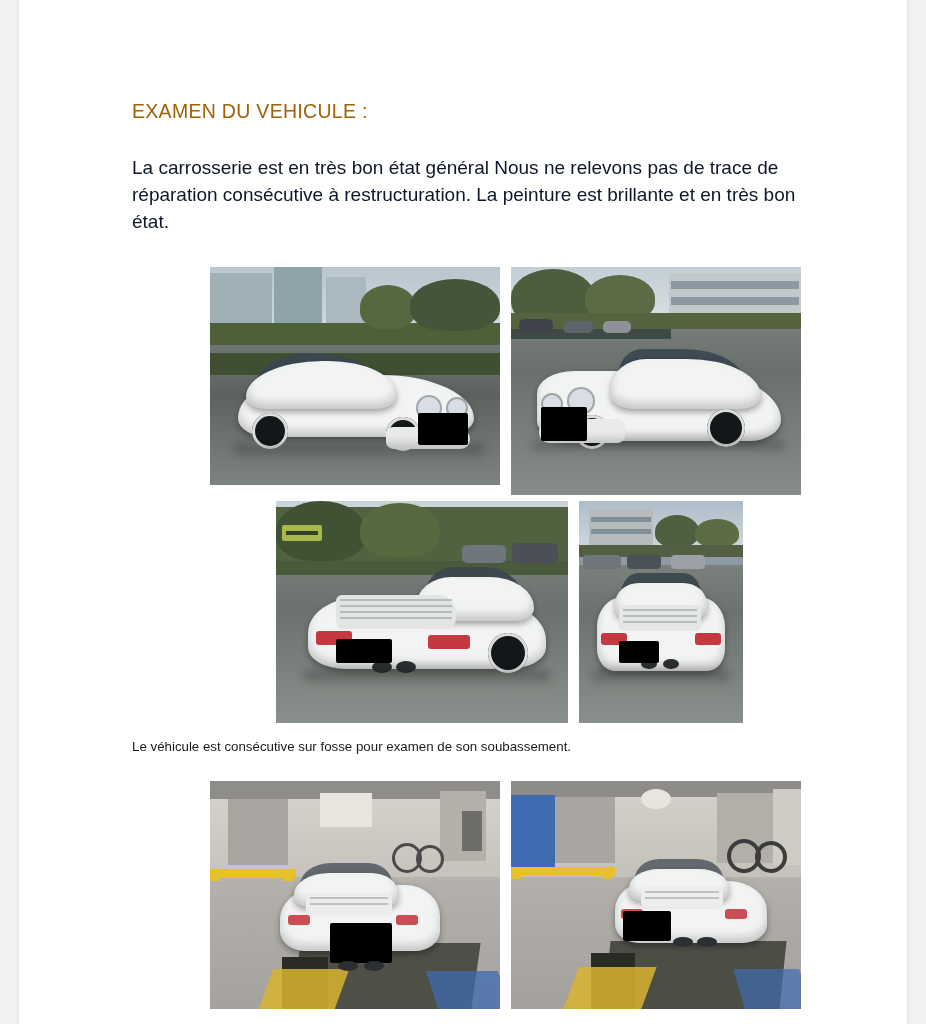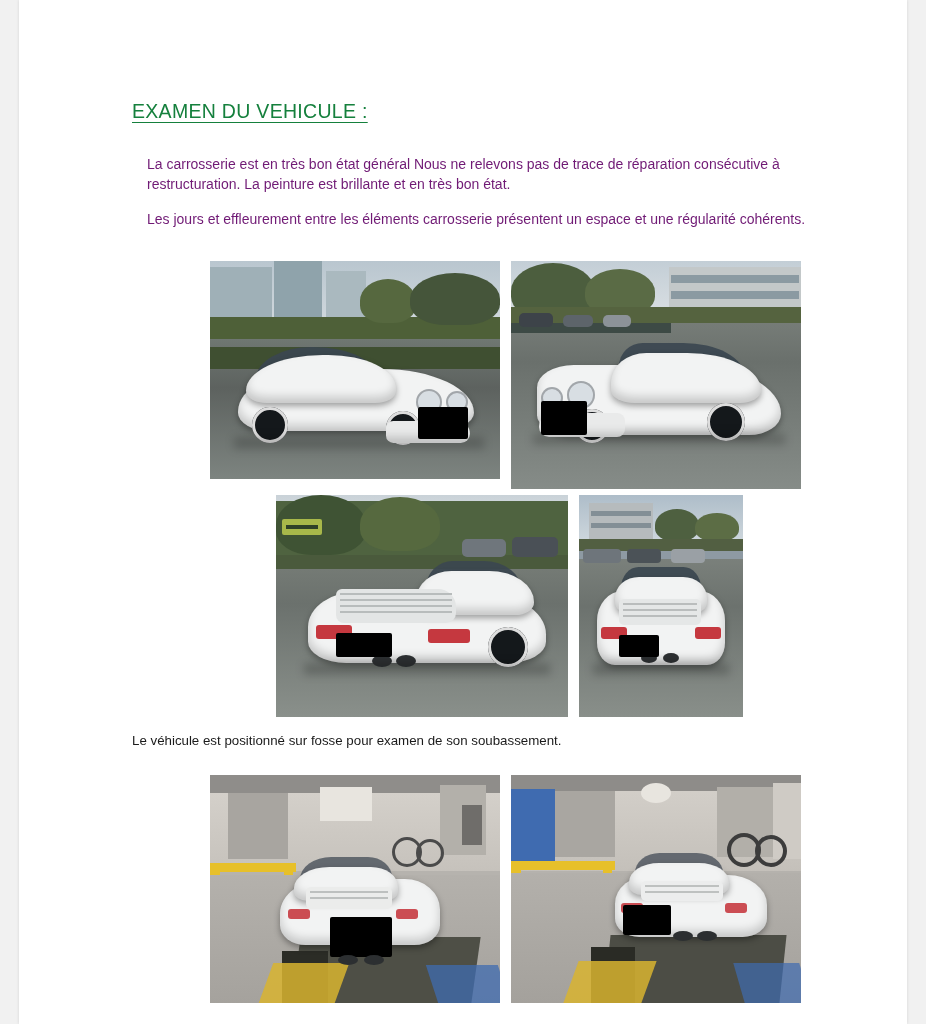--- a/index.html
+++ b/index.html
@@ -19,38 +19,37 @@
     width: 888px;
     margin: 0 auto;
     min-height: 1024px;
     box-shadow: 0 0 3px rgba(0,0,0,0.12);
   }
   .content {
     padding: 100px 75px 0 113px;
   }
   .doc-title {
     font-size: 19.5px;
-    color: #15803d;
+    color: #a16207;
     letter-spacing: 0.3px;
-    text-decoration: underline;
     text-underline-offset: 4px;
     margin: 0 0 32px 0;
     font-weight: 400;
   }
   .section-head {
     font-size: 14.5px;
     color: #3f6f9f;
     margin: 0 0 4px 0;
     font-weight: 400;
   }
   .para {
-    font-size: 14px;
-    color: #701a75;
+    font-size: 19px;
+    color: #0f172a;
     line-height: 1.42;
-    margin: 15px;
+    margin: 0;
     max-width: 700px;
   }
   .para + .para { margin-top: 0px; }
   .spacer-16 { height: 16px; }
   .caption {
     font-size: 13.3px;
     color: #1b1b1b;
     margin: 0;
   }
 
@@ -140,21 +139,20 @@
 </head>
 <body>
 
 <div class="page">
   <div class="content">
 
     <h1 class="doc-title">EXAMEN DU VEHICULE :</h1>
 
 
     <p class="para">La carrosserie est en très bon état général Nous ne relevons pas de trace de réparation consécutive à restructuration. La peinture est brillante et en très bon état.</p>
-    <p class="para">Les jours et effleurement entre les éléments carrosserie présentent un espace et une régularité cohérents.</p>
 
     <div class="photo-row row1">
 
       <div class="photo" style="width:290px;height:218px;">
         <div class="sky" style="height:58px;background:linear-gradient(#b9c6cf,#cfd7dc);"></div>
         <div class="bldg" style="left:0;top:6px;width:62px;height:52px;background:#9fb0b7;"></div>
         <div class="bldg" style="left:64px;top:0px;width:48px;height:58px;background:#8fa3ab;"></div>
         <div class="bldg" style="left:116px;top:10px;width:40px;height:48px;background:#aab9bf;"></div>
         <div class="stripe" style="left:0;top:56px;width:100%;height:30px;background:#4e6038;"></div>
         <div class="tree" style="left:150px;top:18px;width:56px;height:44px;background:#56683f;"></div>
@@ -258,21 +256,21 @@
         <div class="taillight" style="left:22px;top:132px;width:26px;height:12px;"></div>
         <div class="taillight" style="left:116px;top:132px;width:26px;height:12px;"></div>
         <div class="exhaust" style="left:62px;top:158px;width:16px;height:10px;border-radius:50%;"></div>
         <div class="exhaust" style="left:84px;top:158px;width:16px;height:10px;border-radius:50%;"></div>
         <div class="censor" style="left:40px;top:140px;width:40px;height:22px;"></div>
         <div class="stripe" style="left:14px;top:168px;width:136px;height:12px;background:rgba(0,0,0,0.2);filter:blur(4px);"></div>
       </div>
     </div>
 
     <div class="spacer-16"></div>
-    <p class="caption">Le véhicule est positionné sur fosse pour examen de son soubassement.</p>
+    <p class="caption">Le véhicule est consécutive sur fosse pour examen de son soubassement.</p>
 
     <div class="photo-row row3">
 
       <div class="photo" style="width:290px;height:228px;background:#b6b3ae;">
 
         <div class="stripe" style="left:0;top:0;width:100%;height:96px;background:linear-gradient(#d7d3cd,#c6c2bc);"></div>
         <div class="stripe" style="left:0;top:0;width:100%;height:18px;background:#8f8d8a;"></div>
         <div class="stripe" style="left:18px;top:18px;width:60px;height:66px;background:#a8a5a0;"></div>
         <div class="stripe" style="left:110px;top:12px;width:52px;height:34px;background:#e8e5df;"></div>
         <div class="stripe" style="left:230px;top:10px;width:46px;height:70px;background:#b3b0aa;"></div>

